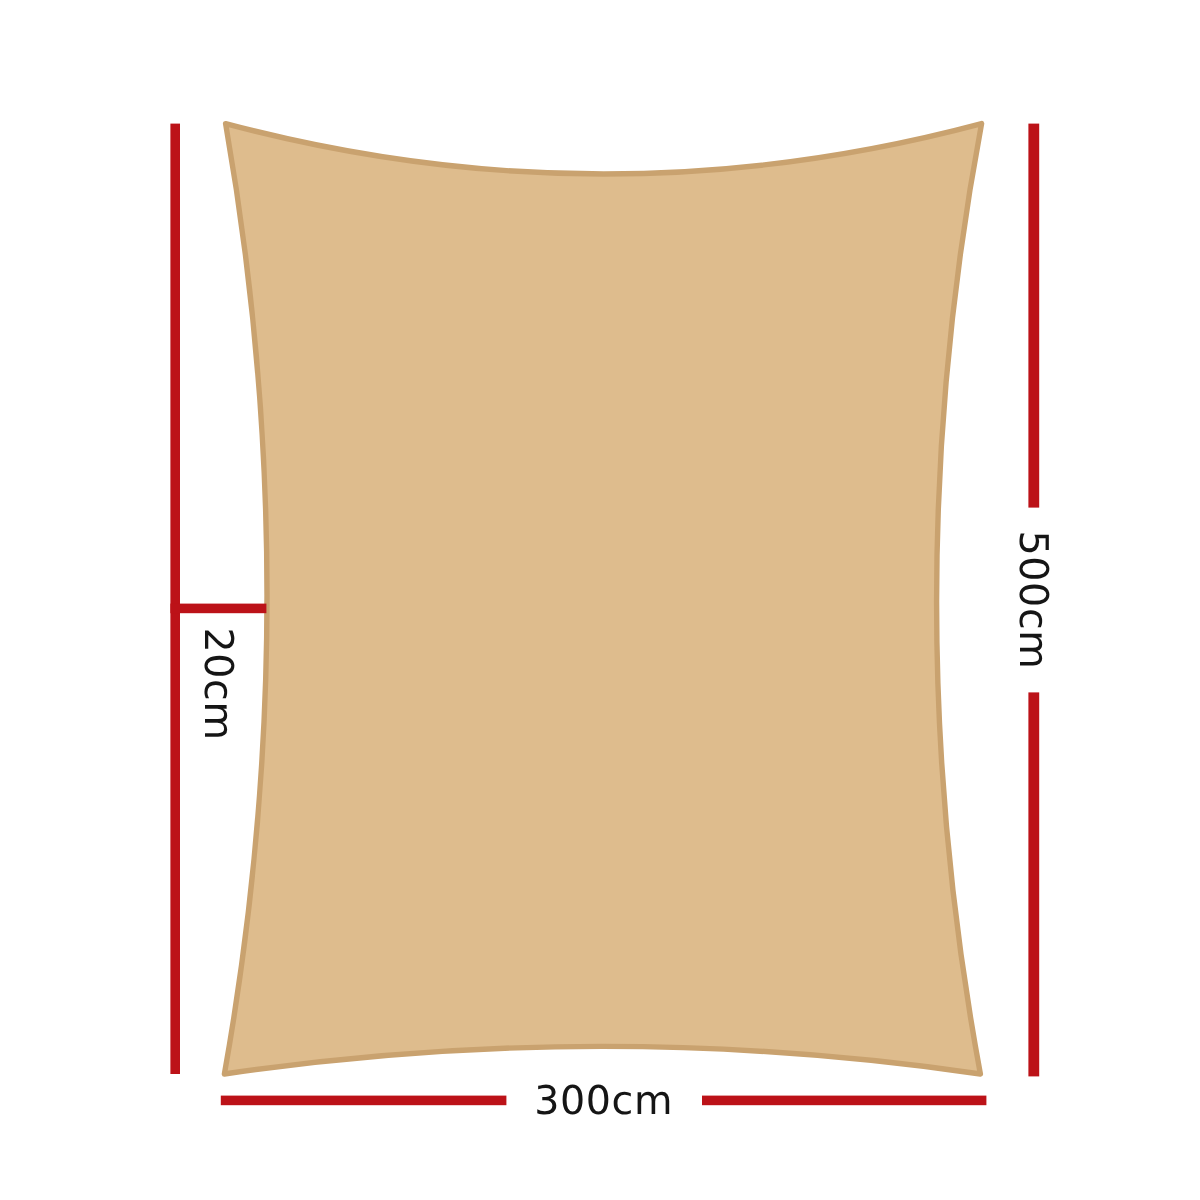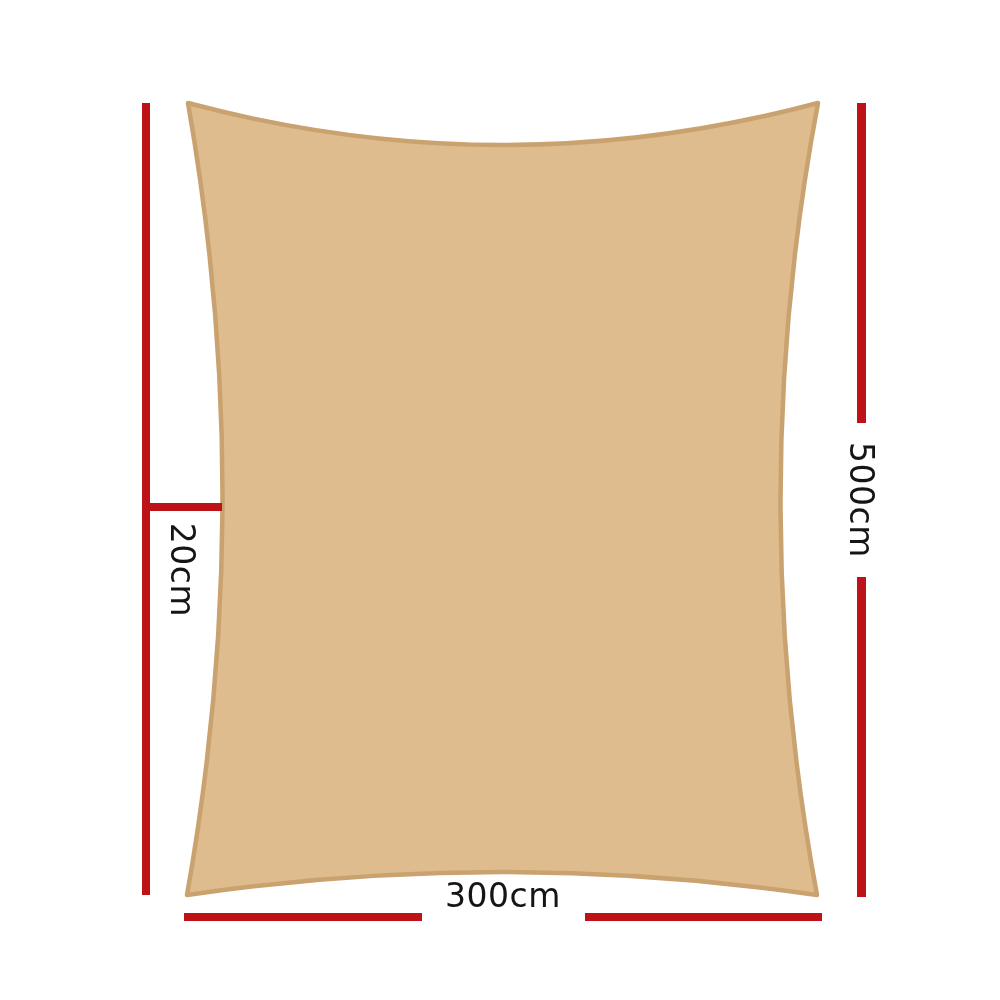--- a/index.html
+++ b/index.html
@@ -38,21 +38,21 @@
   }
   .label-20{ 
     left:122px;top:550px;width:120px;height:40px;line-height:40px;
     transform:rotate(90deg);
   }
   .label-500{ 
     left:791px;top:480px;width:140px;height:40px;line-height:40px;
     transform:rotate(90deg);
   }
   .label-300{ 
-    left:423px;top:876px;width:160px;height:40px;line-height:40px;
+    left:423px;top:897px;width:160px;height:40px;line-height:40px;
   }
 </style>
 </head>
 <body>
 
 <div class="canvas">
 
   <svg class="sail-svg" viewBox="0 0 1000 1000" aria-hidden="true">
     <path d="M188,103 Q503,187 818,103 Q743.5,499 817,895 Q502,849 187,895 Q257.5,499 188,103 Z" fill="#DEBC8D"></path>
     <path fill="none" stroke-width="4.5" stroke-linejoin="round" d="M188,103 Q503,187 818,103 Q743.5,499 817,895 Q502,849 187,895 Q257.5,499 188,103 Z" stroke="#C9A26F"></path>

